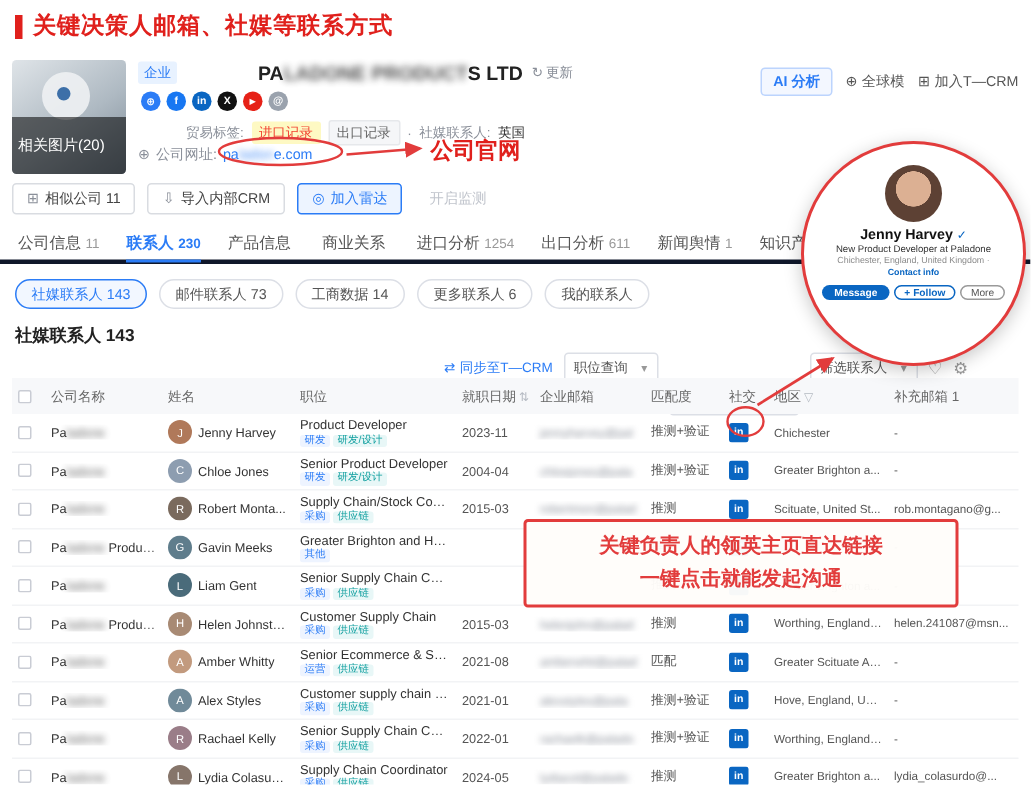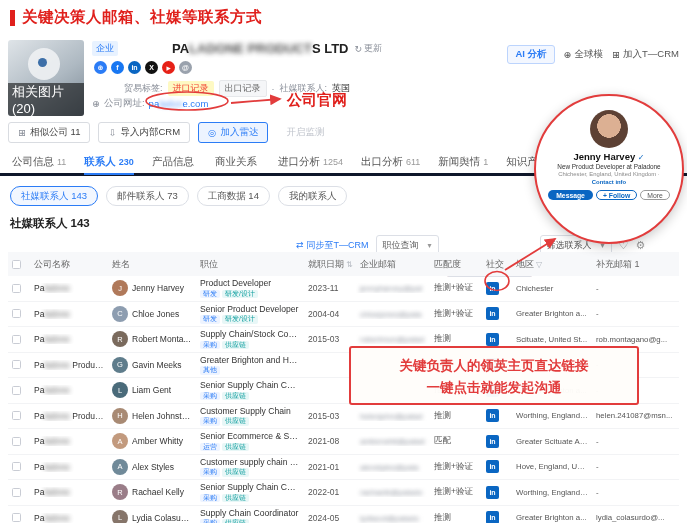--- a/index.html
+++ b/index.html
@@ -9,21 +9,21 @@
   
   .title { position:absolute; left:10px; top:7px; display:flex; align-items:center; gap:7px; }
   .title .bar { width:5px; height:16px; background:#e0201c; }
   .title .txt { font-size:15.5px; font-weight:bold; color:#e0201c; letter-spacing:.5px; }
 
   
   .thumb { position:absolute; left:8px; top:40px; width:76px; height:76px; border-radius:3px; overflow:hidden;
            background:linear-gradient(145deg,#dfe4e8 0%,#aeb9c2 55%,#7b8894 100%); }
   .thumb::before { content:''; position:absolute; left:20px; top:8px; width:32px; height:32px; border-radius:50%; background:#eef1f3; opacity:.9; }
   .thumb::after { content:''; position:absolute; left:30px; top:18px; width:9px; height:9px; border-radius:50%; background:#3d6fa8; }
-  .thumb .cap { position:absolute; left:0; right:0; bottom:0; background:rgba(0,0,0,.55); color:#fff; font-size:13px; padding:0 4px; }
+  .thumb .cap { position:absolute; left:0; right:0; bottom:0; background:rgba(0,0,0,.55); color:#fff; font-size:10px; padding:12px 4px; }
 
   .l1 { position:absolute; left:92px; top:41px; display:flex; align-items:center; gap:6px; }
   .badge-ent { background:#e8f2ff; color:#2b7cf6; font-size:9px; padding:1px 4px; border-radius:2px; }
   .cname { font-size:13px; font-weight:bold; color:#222;padding-left:48px; }
   .blur { filter:blur(2.5px); opacity:.8; }
   .upd { font-size:9px; color:#8a8f99; display:flex; gap:2px; align-items:center; }
 
   .l2 { position:absolute; left:94px; top:61px; display:flex; gap:4px; }
   .sic { width:13px; height:13px; border-radius:50%; color:#fff; font-size:7px; font-weight:bold; display:flex; align-items:center; justify-content:center; }
 
@@ -88,21 +88,21 @@
   .tg1 { font-size:7px; color:#2b7cf6; background:#eef4ff; padding:0 3px; border-radius:2px; }
   .tg2 { font-size:7px; color:#13a0a0; background:#e8f7f7; padding:0 3px; border-radius:2px; }
   .tags span:empty { display:none; }
   .em { font-size:8px; color:#8a8f99; filter:blur(2px); }
   .lin { width:13px; height:13px; border-radius:2px; background:#0a66c2; color:#fff; font-size:7px; font-weight:bold; display:flex; align-items:center; justify-content:center; }
   .c-re, .c-ex { font-size:7.8px; }
   .sorti { color:#b5bac2; font-size:8px; }
 
   
   .annot { position:absolute; left:349px; top:346px; width:290px; height:59px; background:rgba(255,253,250,.97);
-           border:2px solid #e23c3c; border-radius:3px; z-index:30; text-align:center; padding-top:7px; }
+           border:2px solid #e23c3c; border-radius:3px; z-index:30; text-align:center; padding-top:7px;font-family:Liberation Mono, monospace; }
   .annot div { font-size:13.5px; font-weight:bold; color:#e23c3c; line-height:1.6; }
 
   .overlay-svg { position:absolute; left:0; top:0; z-index:35; pointer-events:none; }
 
   .pcard { position:absolute; left:534px; top:94px; width:150px; height:150px; border-radius:50%; border:2.5px solid #e23c3c;
            background:#fff; z-index:40; display:flex; flex-direction:column; align-items:center; text-align:center;
            box-shadow:0 3px 12px rgba(0,0,0,.22); overflow:hidden; }
   .pav { width:38px; height:38px; border-radius:50%; margin-top:14px;
          background:radial-gradient(circle at 50% 42%, #dcb093 0 40%, #5d4134 41% 100%); }
   .pname { font-size:9.5px; font-weight:bold; color:#111; margin-top:3px; }
@@ -227,20 +227,21 @@
   <span class="tab">
       <span>知识产权</span>
       <span class="cnt"></span>
     </span>
 </div>
 
 <div class="chips">
   <span class="chip active">社媒联系人 143</span>
   <span class="chip">邮件联系人 73</span>
   <span class="chip">工商数据 14</span>
+  <span class="chip">更多联系人 6</span>
   <span class="chip">我的联系人</span>
 </div>
 
 <div class="tool-l">
   <span>社媒联系人</span><span class="cnt">143</span>
 </div>
 <div class="tool-r">
   <span class="sync">
     <span>⇄</span>
     <span>同步至T—CRM</span>

